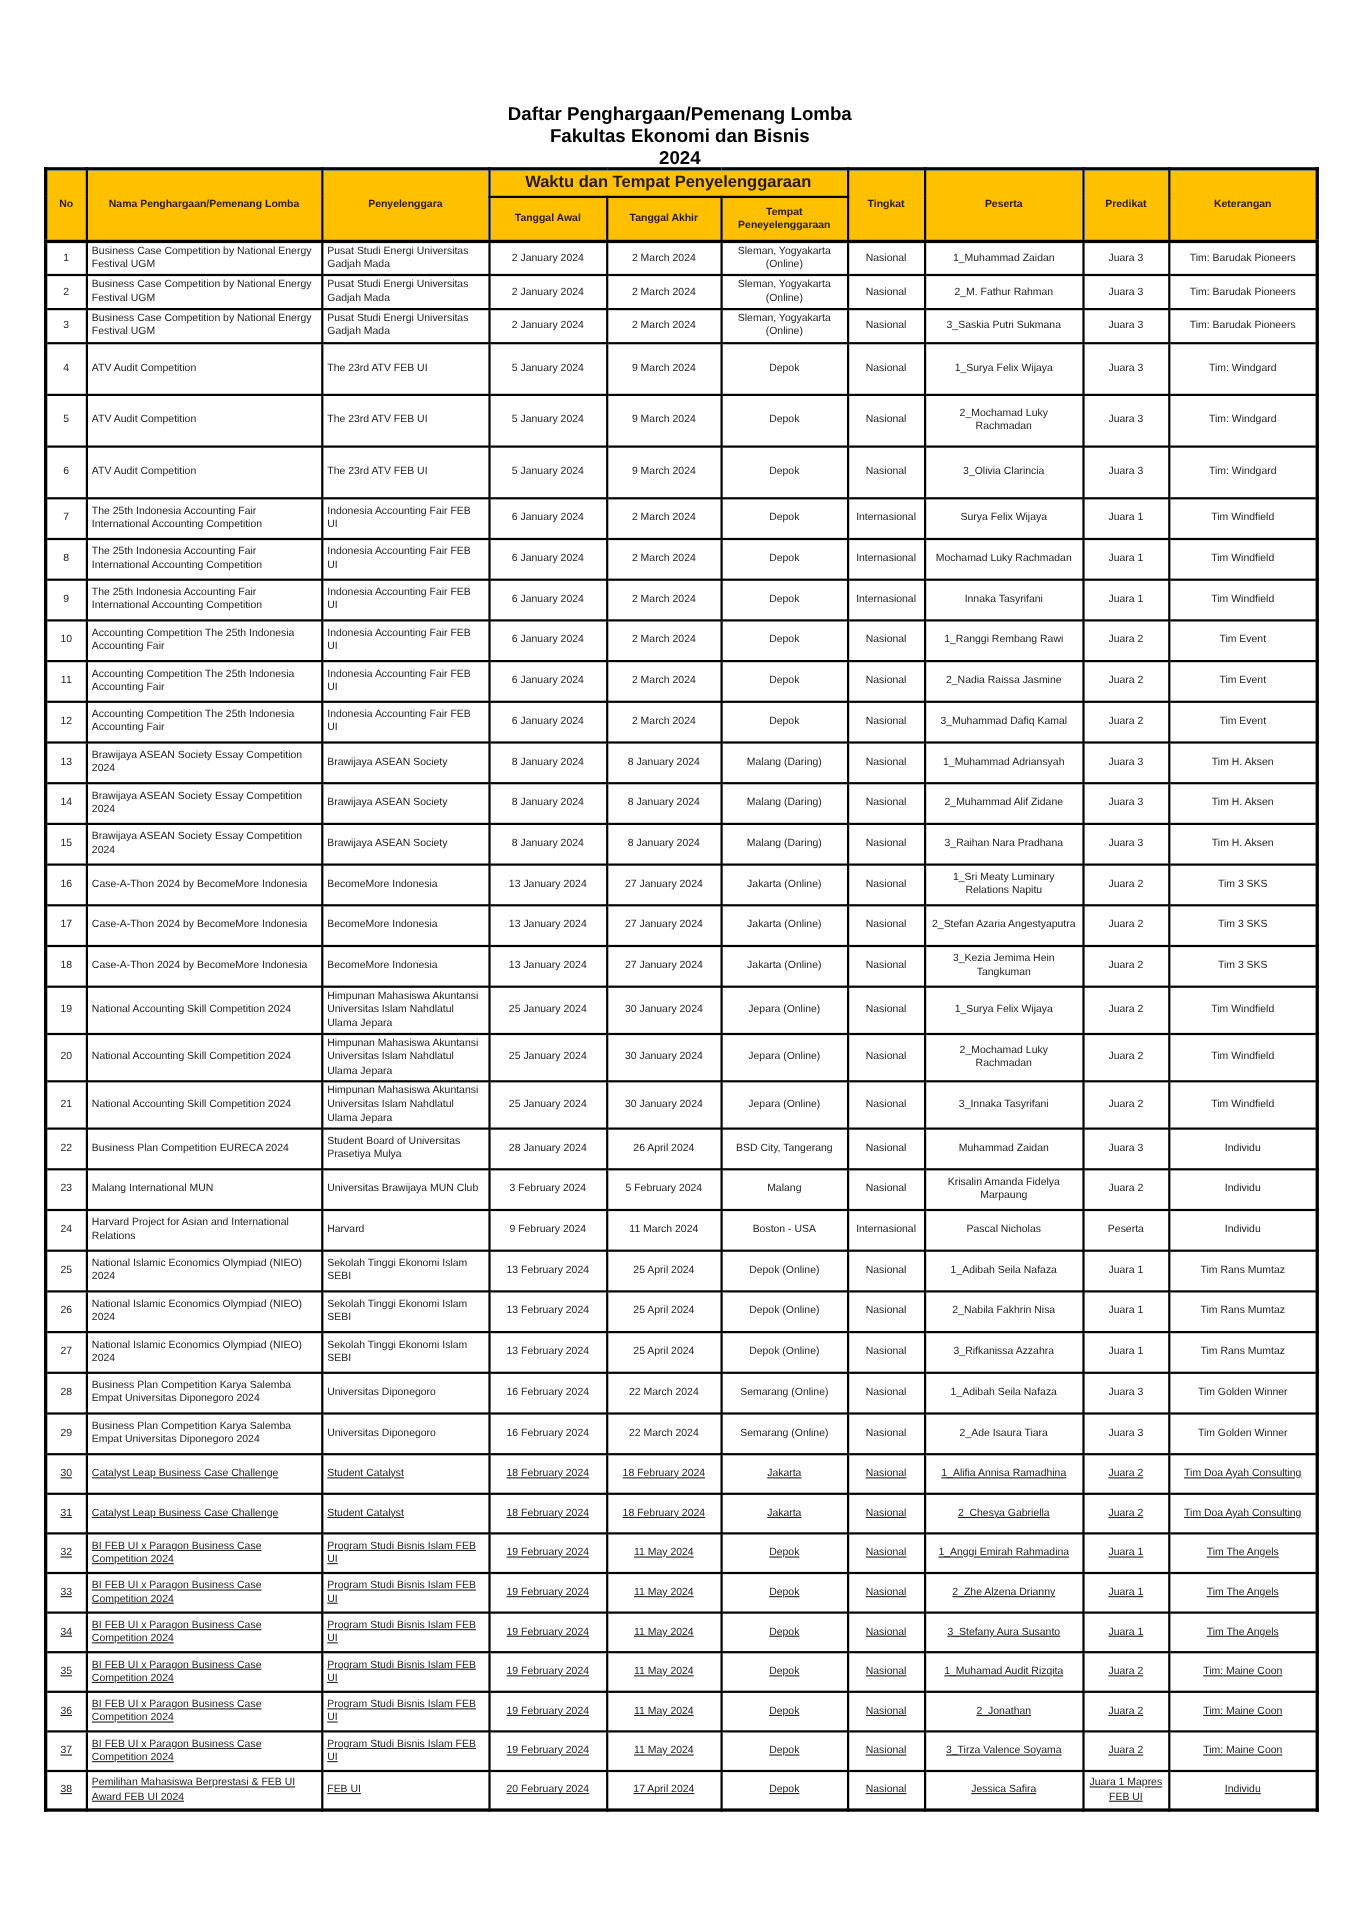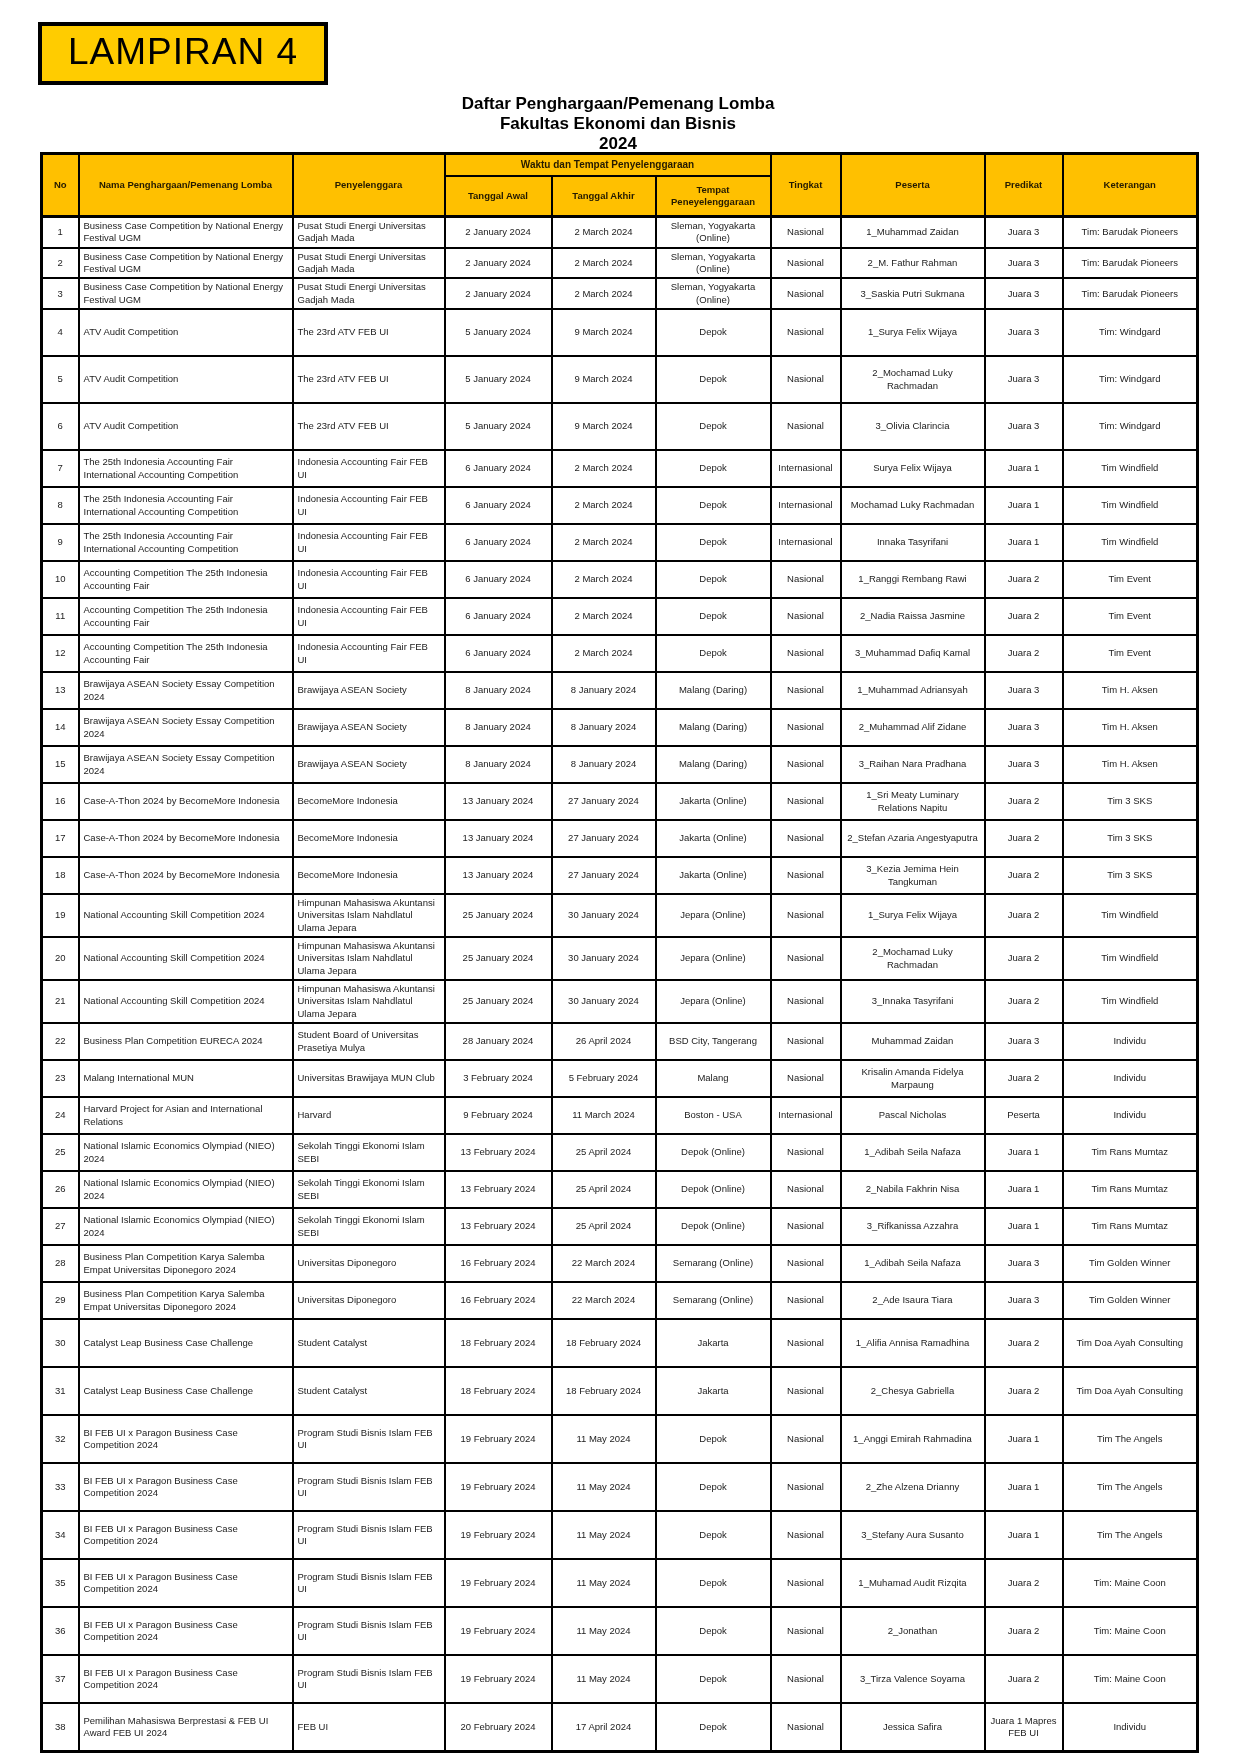--- a/index.html
+++ b/index.html
@@ -47,36 +47,35 @@
   }
   table.award{border:3px solid #000;}
   thead th{
     background:#ffc000;
     color:#241a00;
     font-weight:bold;
     text-align:center;
     font-size:9.5px;
     line-height:1.25;
   }
-  th.group-hdr{height:16px;font-size:10px;padding:1px 2px;border-bottom:3px solid #000;}
+  th.group-hdr{height:16px;font-size:15px;padding:1px 2px;border-bottom:3px solid #000;}
   thead tr.hdr-labels th{height:34px;}
   thead{border-bottom:3px solid #000;}
   tbody td{text-align:center;line-height:1.3;background:#fff;}
   tbody td.c-nama, tbody td.c-penyelenggara{text-align:left;}
   tbody tr{height:37px;}
   tbody tr:nth-child(-n+3){height:29px;}
   tbody tr:nth-child(n+4):nth-child(-n+6){height:47px;}
-  tbody tr:nth-child(n+30){height:48px;}
+  tbody tr:nth-child(n+30){height:36px;text-decoration:underline;}
 </style>
 </head>
 <body>
 
 <div class="page">
 
-  <div class="badge">LAMPIRAN 4</div>
 
   <div class="title-block">
     <div>Daftar Penghargaan/Pemenang Lomba</div>
     <div>Fakultas Ekonomi dan Bisnis</div>
     <div>2024</div>
   </div>
 
   <table class="award">
     <colgroup>
       <col style="width:37px">

